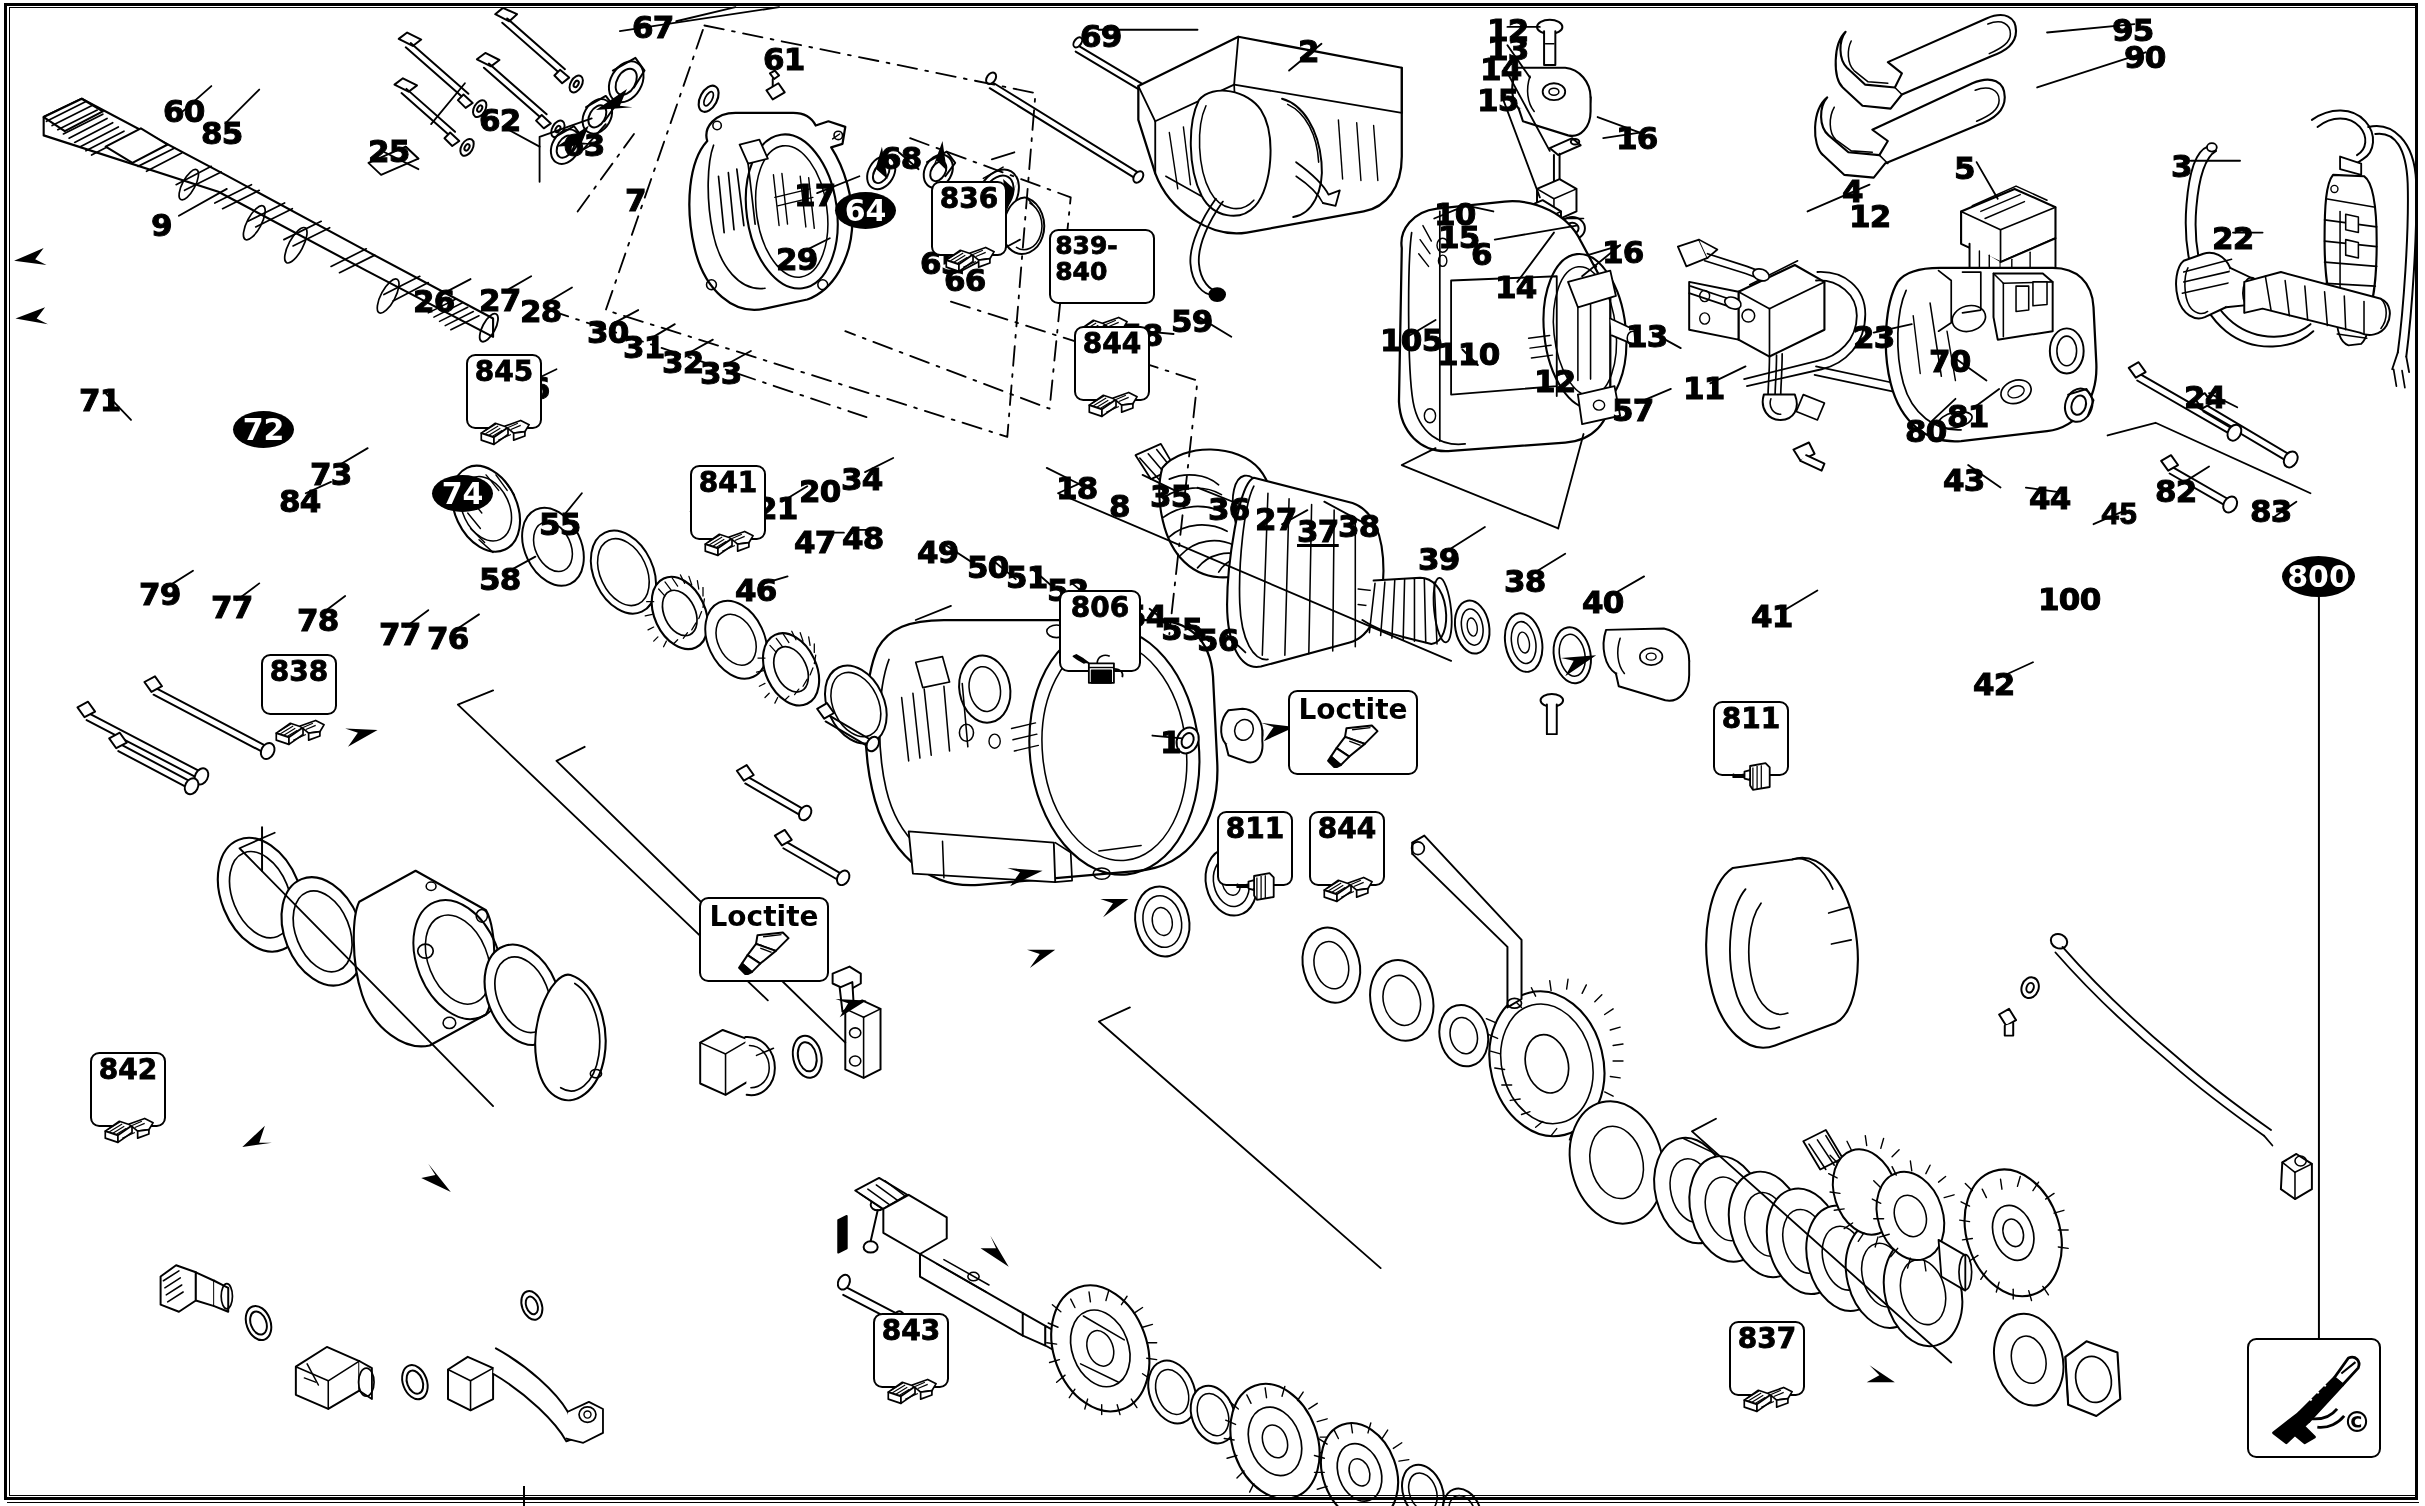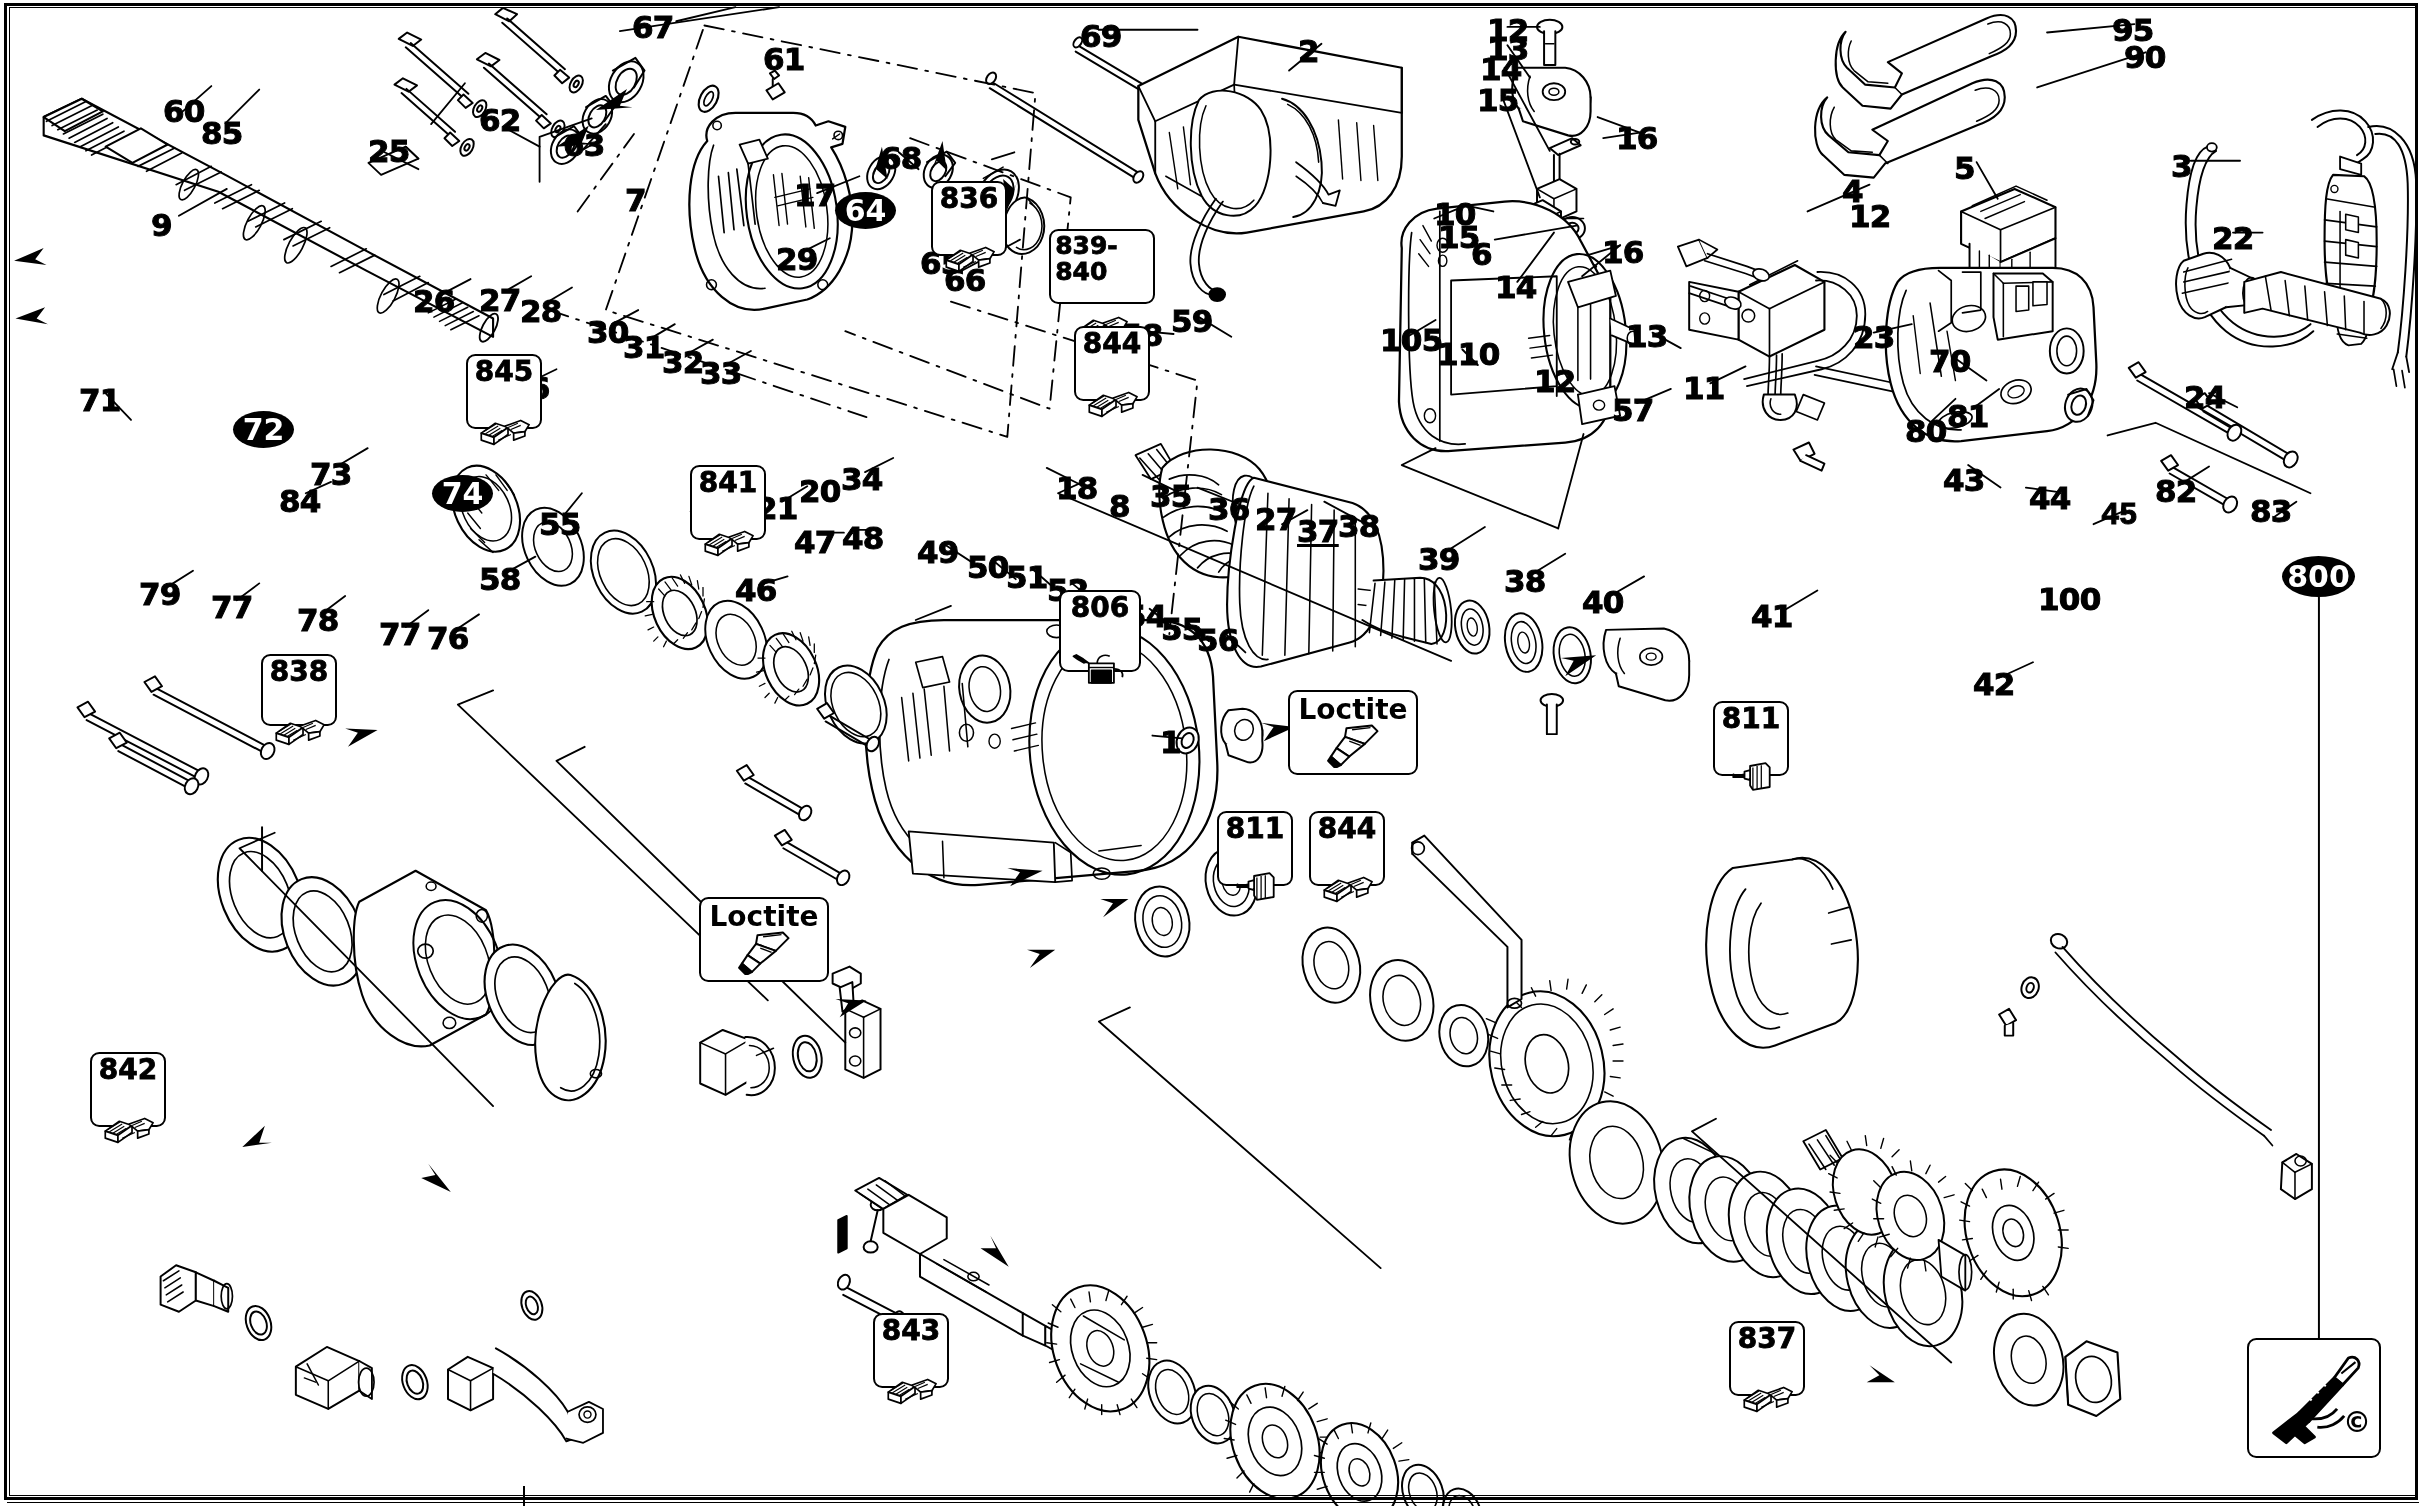--- a/index.html
+++ b/index.html
@@ -1518,21 +1518,21 @@
             <path d="M24 36 L24 46 L6 40 L6 30 Z" fill="#fff"></path>
             <path d="M24 36 L44 22 L44 32 L24 46 Z" fill="#fff"></path>
             <path d="M40 20 L62 12 L74 18 L68 28 L52 30 Z" fill="#fff"></path>
             <path d="M44 22 L58 16" stroke-width="1.6"></path>
             <path d="M48 25 L62 19" stroke-width="1.6"></path>
             <path d="M52 30 L52 40 L68 34 L68 28 Z" fill="#fff"></path>
             <path d="M30 40 L48 32" stroke-width="1.6"></path>
           </svg>
         </div>
       </div>
-      <div class="kit" style="left: 261px; top: 654px; width: 76px; height: 72px;">
+      <div class="kit" style="left: 261px; top: 654px; width: 76px; height: 61px;">
         <div class="kn">838</div>
         <div class="gfx">
           <svg width="55" height="38" viewBox="0 0 78 54" fill="none" stroke="#000" stroke-width="2.4" stroke-linejoin="round">
             <path d="M6 30 L26 16 L44 22 L24 36 Z" fill="#fff"></path>
             <path d="M9 28 L27 17" stroke-width="1.6"></path>
             <path d="M12 31 L30 20" stroke-width="1.6"></path>
             <path d="M15 34 L33 23" stroke-width="1.6"></path>
             <path d="M18 37 L36 26" stroke-width="1.6"></path>
             <path d="M24 36 L24 46 L6 40 L6 30 Z" fill="#fff"></path>
             <path d="M24 36 L44 22 L44 32 L24 46 Z" fill="#fff"></path>

